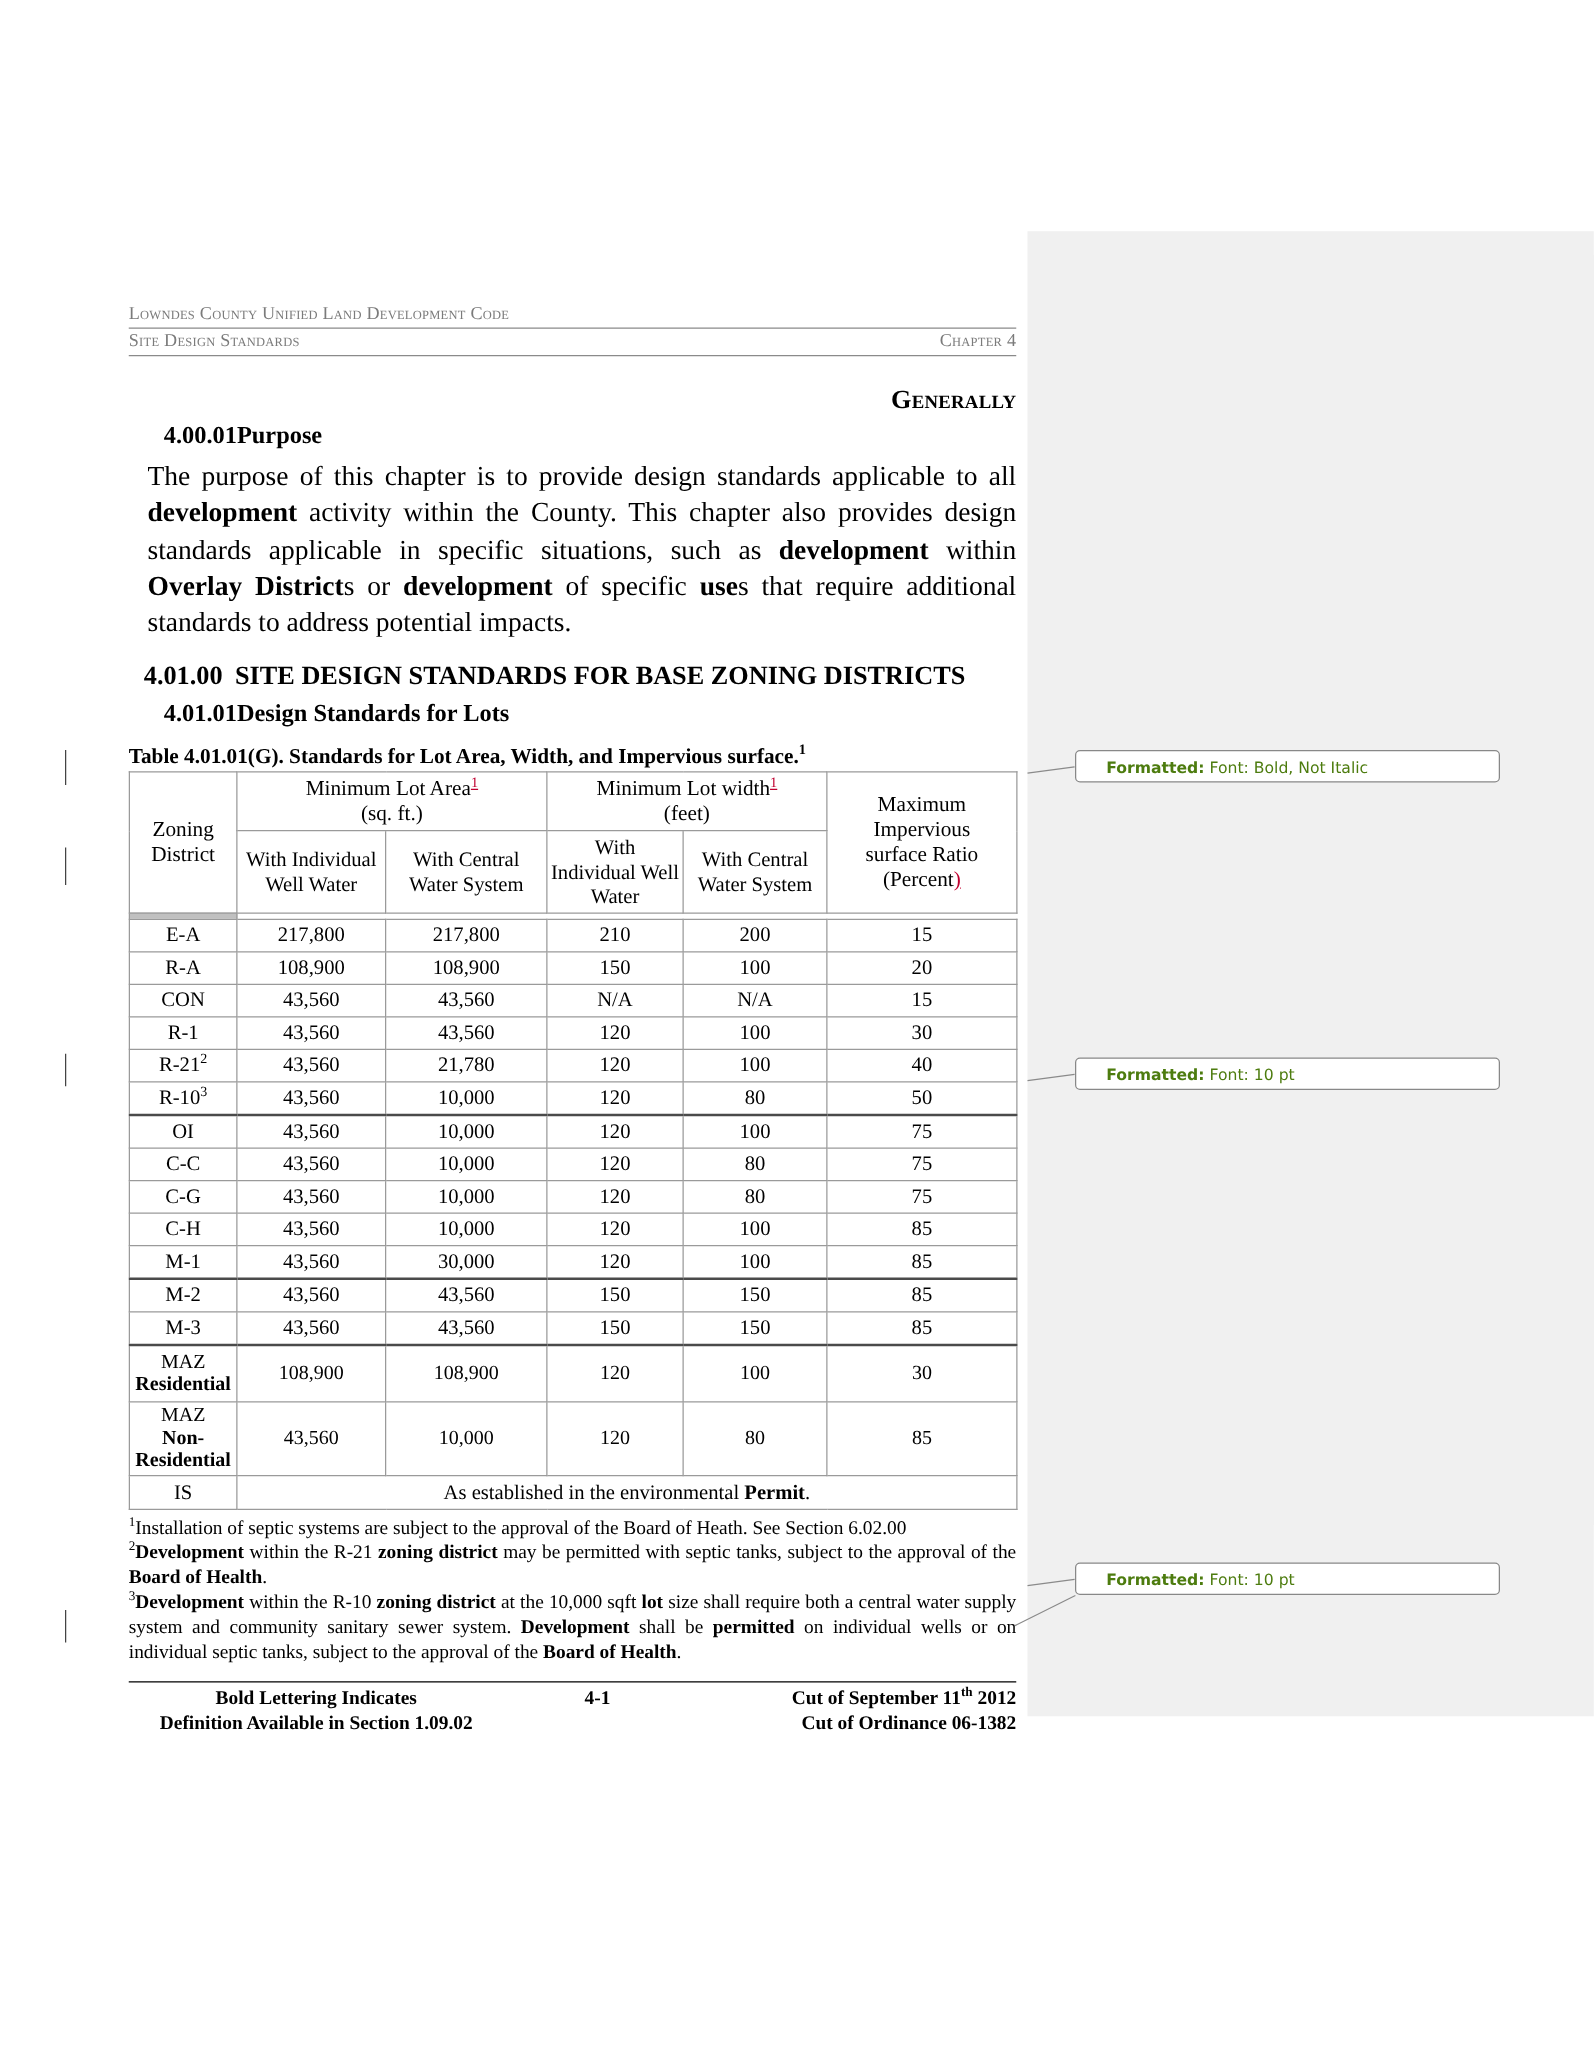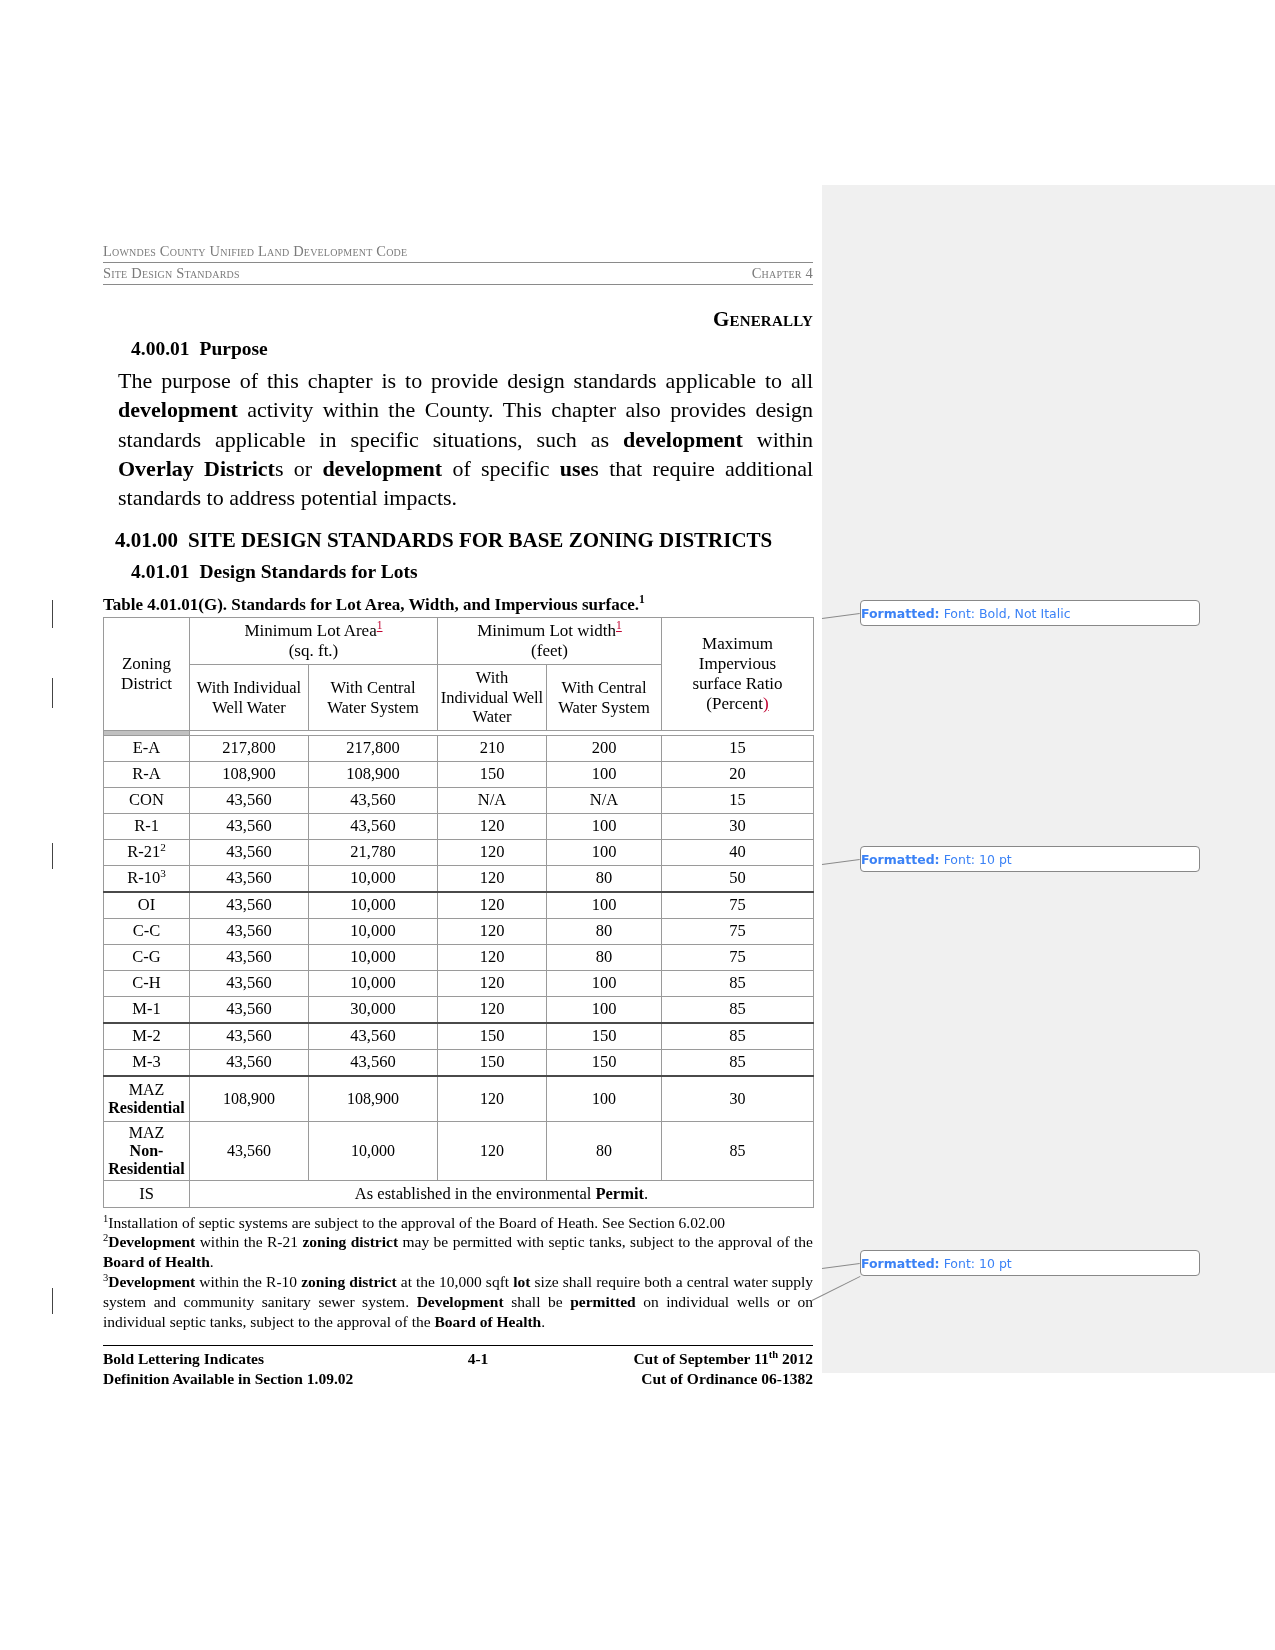--- a/index.html
+++ b/index.html
@@ -53,21 +53,21 @@
     font-size:21px;
     margin:22px 0 6px 0;
     letter-spacing:.2px;
     text-align:right;
   }
   h2.sub{
     font-weight:bold;
     font-size:19.5px;
     margin:6px 0 6px 28px;
   }
-  h2.sub .num{margin-right:10px;}
+  h2.sub .num{}
   h2.major{
     font-weight:bold;
     font-size:21px;
     margin:16px 0 8px 12px;
     white-space:nowrap;
   }
   h2.major .num{margin-right:10px;}
   p.body{
     font-size:22px;
     line-height:1.33;
@@ -134,43 +134,43 @@
     position:absolute;
     left:103px;top:1345px;
     width:710px;
     border-top:1px solid #000;
     padding-top:3px;
     font-size:15.5px;
     font-weight:bold;
     line-height:1.3;
   }
   .pagefoot .row{display:flex;}
-  .pagefoot .c1{width:300px;}
+  .pagefoot .c1{width:300px;text-align:center;}
   .pagefoot .c2{width:150px;text-align:center;}
   .pagefoot .c3{flex:1;text-align:right;}
   
   .changebar{
     position:absolute;
     left:52px;
     width:1px;
     background:#444;
   }
   
   .balloon{
     position:absolute;
     height:26px;
     background:#ffffff;
     border:1px solid #888;
     border-radius:4px;
     font-family:"DejaVu Sans", sans-serif;
     font-size:12.5px;
-    color:#3b82f6;
+    color:#4d7c0f;
     display:flex;
     align-items:center;
-    padding-left:0;
+    padding-left:24px;
     box-sizing:border-box;
   }
   .balloon b{font-weight:bold;margin-right:4px;}
   .leader{
     position:absolute;
     height:1px;
     background:#8a8a8a;
     transform-origin:left center;
   }
 </style>

